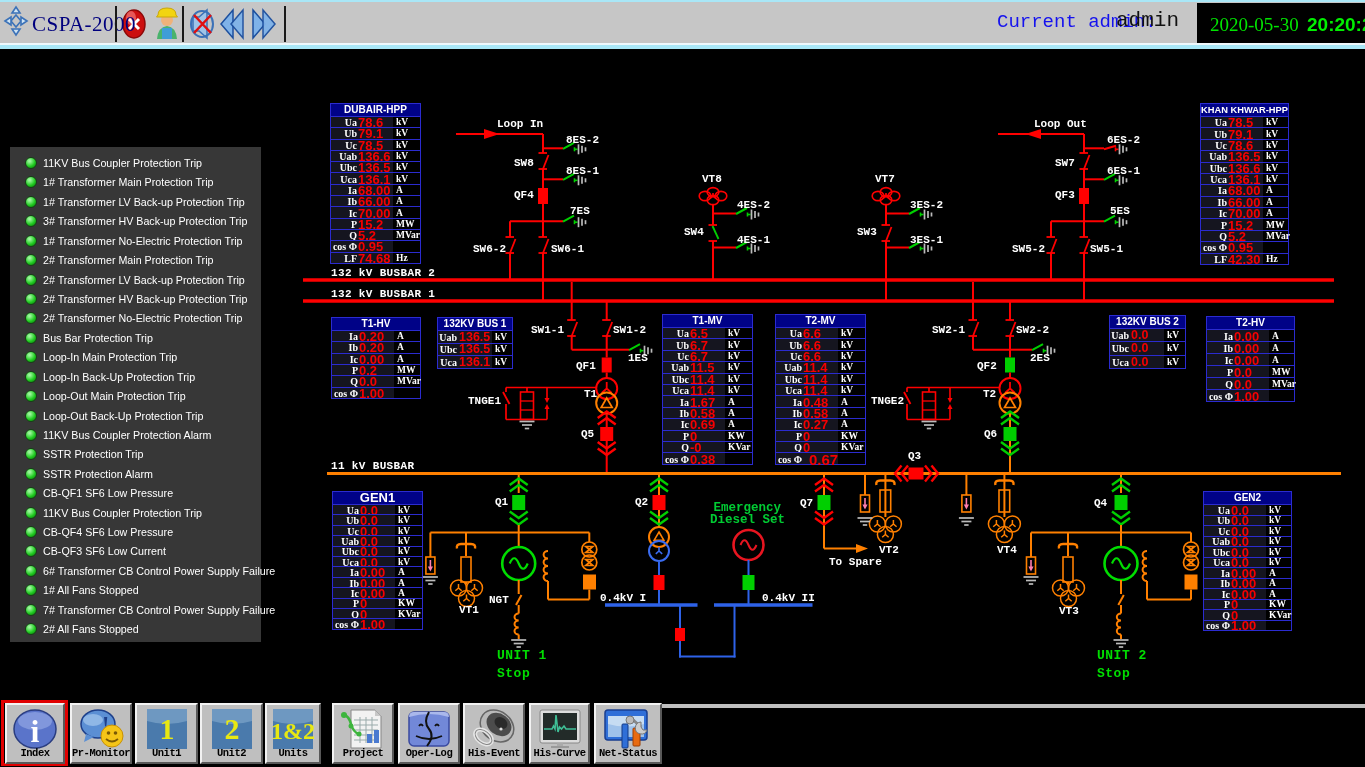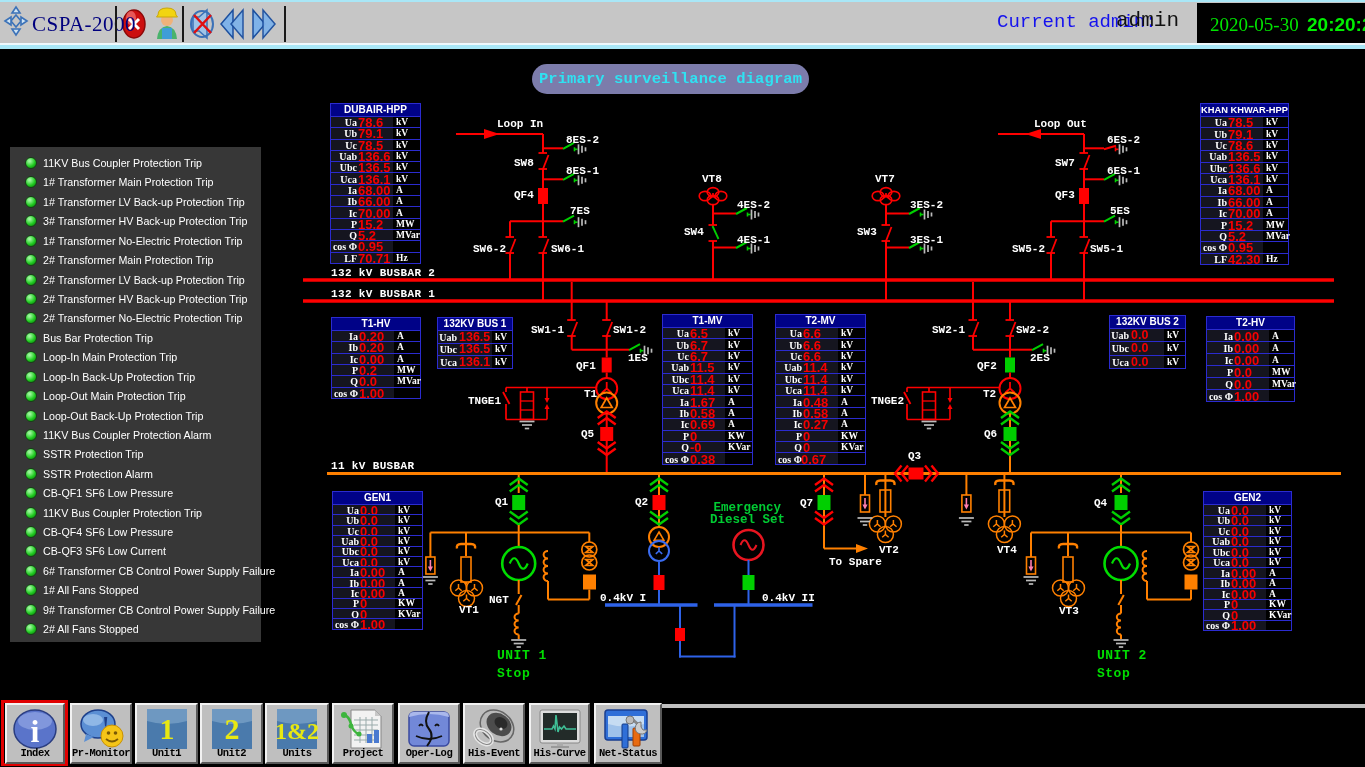--- a/index.html
+++ b/index.html
@@ -87,21 +87,20 @@
 </svg>
 <div id="cuser">Current admin:</div>
       <div id="admin">admin</div>
 <div id="dtbox">
         <span class="d">2020-05-30</span>
         <span class="t">20:20:21</span>
       </div>
 <div class="bot1"></div>
       <div class="bot2"></div>
 </div>
-<div id="pill">Primary surveillance diagram</div>
 <div id="alarms">
 <div class="it" style="top:10.0px">
         <span class="led"></span>
         <span class="tx">11KV Bus Coupler Protection Trip</span>
       </div>
 <div class="it" style="top:29.4px">
         <span class="led"></span>
         <span class="tx">1# Transformer Main Protection Trip</span>
       </div>
 <div class="it" style="top:48.8px">
@@ -183,21 +182,21 @@
 <div class="it" style="top:417.8px">
         <span class="led"></span>
         <span class="tx">6# Transformer CB Control Power Supply Failure</span>
       </div>
 <div class="it" style="top:437.2px">
         <span class="led"></span>
         <span class="tx">1# All Fans Stopped</span>
       </div>
 <div class="it" style="top:456.7px">
         <span class="led"></span>
-        <span class="tx">9# Transformer CB Control Power Supply Failure</span>
+        <span class="tx">7# Transformer CB Control Power Supply Failure</span>
       </div>
 <div class="it" style="top:476.1px">
         <span class="led"></span>
         <span class="tx">2# All Fans Stopped</span>
       </div>
 </div>
 <div class="pnl" style="left:330px;top:103px;width:91px;height:161px">
       <div class="hd" style="font-size:10px">DUBAIR-HPP</div>
       <div class="rw" style="height:11.31px">
         <div class="lc" style="width:62px"></div>
@@ -267,21 +266,21 @@
       </div>
       <div class="rw" style="height:11.31px">
         <div class="lc" style="width:62px"></div>
         <span class="lb" style="left:1px;width:25px">cos Φ</span>
         <span class="vl" style="left:27px;font-size:13px">0.95</span>
         <span class="un" style="left:65px"></span>
       </div>
       <div class="rw" style="height:11.31px">
         <div class="lc" style="width:62px"></div>
         <span class="lb" style="left:1px;width:25px">LF</span>
-        <span class="vl" style="left:27px;font-size:13px">70.71</span>
+        <span class="vl" style="left:27px;font-size:13px">74.68</span>
         <span class="un" style="left:65px">Hz</span>
       </div>
     </div>
 <div class="pnl" style="left:1200px;top:103px;width:89px;height:162px">
       <div class="hd" style="font-size:9.3px">KHAN KHWAR-HPP</div>
       <div class="rw" style="height:11.38px">
         <div class="lc" style="width:62px"></div>
         <span class="lb" style="left:1px;width:25px">Ua</span>
         <span class="vl" style="left:27px;font-size:13px">78.5</span>
         <span class="un" style="left:65px">kV</span>
@@ -558,21 +557,21 @@
       </div>
       <div class="rw" style="height:11.42px">
         <div class="lc" style="width:62px"></div>
         <span class="lb" style="left:1px;width:25px">Q</span>
         <span class="vl" style="left:27px;font-size:13px">0</span>
         <span class="un" style="left:65px">KVar</span>
       </div>
       <div class="rw" style="height:11.42px">
         <div class="lc" style="width:62px"></div>
         <span class="lb" style="left:1px;width:25px">cos Φ</span>
-        <span class="vl" style="left:25px;font-size:13px">0.67</span>
+        <span class="vl" style="left:33px;font-size:15px">0.67</span>
         <span class="un" style="left:65px"></span>
       </div>
     </div>
 <div class="pnl" style="left:1109px;top:315px;width:77px;height:54px">
       <div class="hd" style="font-size:10px">132KV BUS 2</div>
       <div class="rw" style="height:13.33px">
         <div class="lc" style="width:54px"></div>
         <span class="lb" style="left:1px;width:18px">Uab</span>
         <span class="vl" style="left:21px;font-size:12.5px">0.0</span>
         <span class="un" style="left:57px">kV</span>
@@ -623,21 +622,21 @@
         <span class="un" style="left:65px">MVar</span>
       </div>
       <div class="rw" style="height:12.00px">
         <div class="lc" style="width:62px"></div>
         <span class="lb" style="left:1px;width:25px">cos Φ</span>
         <span class="vl" style="left:27px;font-size:13px">1.00</span>
         <span class="un" style="left:65px"></span>
       </div>
     </div>
 <div class="pnl" style="left:332px;top:491px;width:91px;height:139px">
-      <div class="hd" style="font-size:10px">GEN1</div>
+      <div class="hd" style="font-size:13px">GEN1</div>
       <div class="rw" style="height:10.42px">
         <div class="lc" style="width:62px"></div>
         <span class="lb" style="left:1px;width:25px">Ua</span>
         <span class="vl" style="left:27px;font-size:13px">0.0</span>
         <span class="un" style="left:65px">kV</span>
       </div>
       <div class="rw" style="height:10.42px">
         <div class="lc" style="width:62px"></div>
         <span class="lb" style="left:1px;width:25px">Ub</span>
         <span class="vl" style="left:27px;font-size:13px">0.0</span>
@@ -1188,21 +1187,21 @@
         <div class="lb">Unit1</div>
       </div>
 <div class="btn" style="left:200px;width:63px">
         <svg width="44" height="42" viewBox="0 0 44 42">
 <rect x="2" y="1" width="40" height="40" fill="#4a7aac"></rect>
 <path d="M2 1 h40 v12 q-20 6 -40 0 Z" fill="#7ba3c8" opacity="0.75"></path>
 <text x="22" y="31" font-family="Liberation Serif,serif" font-weight="bold" font-size="30px" fill="#e8e812" text-anchor="middle">2</text>
         </svg>
         <div class="lb">Unit2</div>
       </div>
-<div class="btn" style="left:265px;width:64px">
+<div class="btn" style="left:265px;width:56px">
         <svg width="44" height="42" viewBox="0 0 44 42">
 <rect x="2" y="1" width="40" height="40" fill="#4a7aac"></rect>
 <path d="M2 1 h40 v12 q-20 6 -40 0 Z" fill="#7ba3c8" opacity="0.75"></path>
 <text x="22" y="31" font-family="Liberation Serif,serif" font-weight="bold" font-size="24px" fill="#e8e812" text-anchor="middle">1&amp;2</text>
         </svg>
         <div class="lb">Units</div>
       </div>
 <div class="btn" style="left:332px;width:62px">
         <svg width="48" height="42" viewBox="0 0 48 42">
 <path d="M12 2 L36 2 L42 8 L42 40 L12 40 Z" fill="#f2f2f2" stroke="#888" stroke-width="1"></path>

